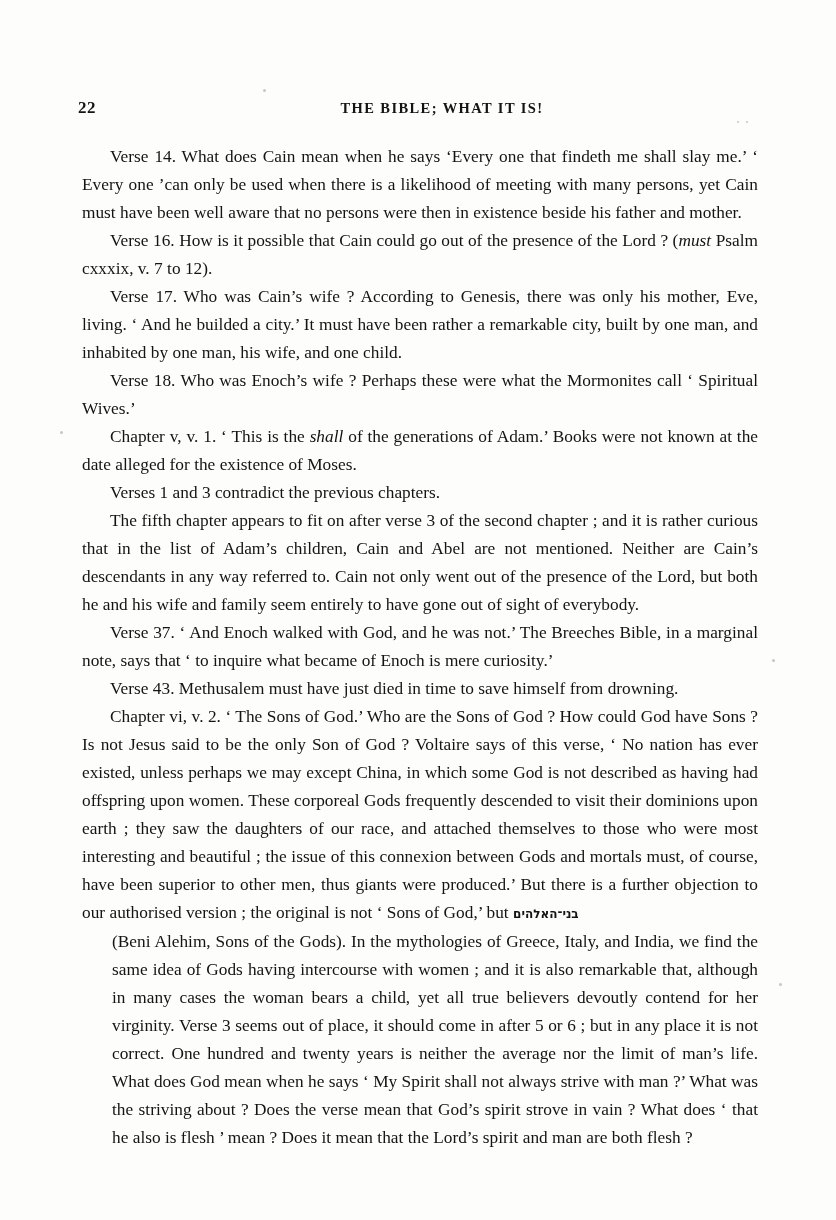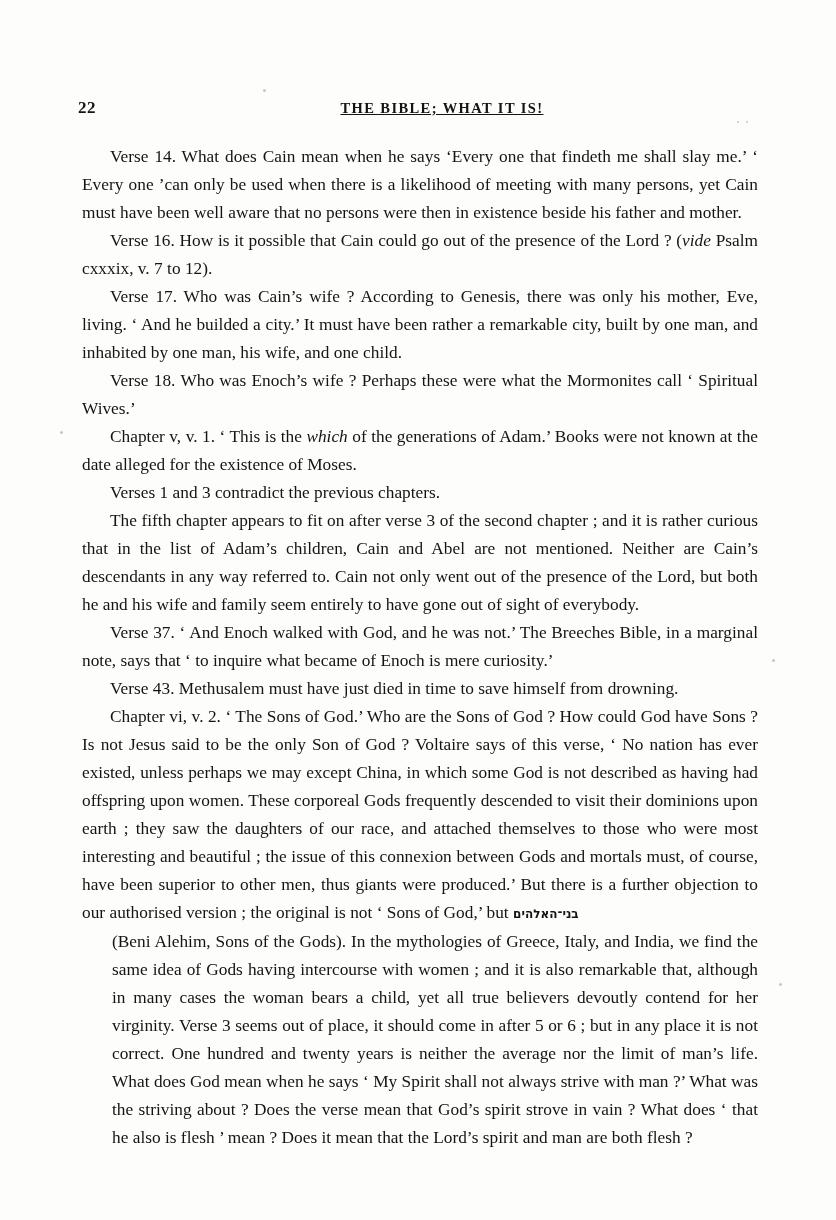--- a/index.html
+++ b/index.html
@@ -42,21 +42,20 @@
     position: absolute;
     left: 0;
     right: 0;
     top: 2px;
     text-align: center;
     font-size: 14.5px;
     font-weight: bold;
     letter-spacing: 1.4px;
     text-transform: uppercase;
     padding-left: 30px;
-    text-decoration: underline;
   }
   .body-text {
     position: absolute;
     top: 143px;
     left: 82px;
     width: 676px;
     font-size: 17.3px;
     line-height: 28px;
     text-align: justify;
     text-justify: inter-word;
@@ -97,27 +96,27 @@
 
   <div class="header">
     <div class="folio">22</div>
     <div class="running-title">THE BIBLE; WHAT IT IS!</div>
   </div>
 
   <div class="body-text">
 
     <p>Verse 14. What does Cain mean when he says ‘Every one that findeth me shall slay me.’ ‘ Every one ’can only be used when there is a likelihood of meeting with many persons, yet Cain must have been well aware that no persons were then in existence beside his father and mother.</p>
 
-    <p>Verse 16. How is it possible that Cain could go out of the presence of the Lord ? (<i>vide</i> Psalm cxxxix, v. 7 to 12).</p>
+    <p>Verse 16. How is it possible that Cain could go out of the presence of the Lord ? (<i>must</i> Psalm cxxxix, v. 7 to 12).</p>
 
     <p>Verse 17. Who was Cain’s wife ? According to Genesis, there was only his mother, Eve, living. ‘ And he builded a city.’ It must have been rather a remarkable city, built by one man, and inhabited by one man, his wife, and one child.</p>
 
     <p>Verse 18. Who was Enoch’s wife ? Perhaps these were what the Mormonites call ‘ Spiritual Wives.’</p>
 
-    <p>Chapter v, v. 1. ‘ This is the <i>which</i> of the generations of Adam.’ Books were not known at the date alleged for the existence of Moses.</p>
+    <p>Chapter v, v. 1. ‘ This is the <i>shall</i> of the generations of Adam.’ Books were not known at the date alleged for the existence of Moses.</p>
 
     <p>Verses 1 and 3 contradict the previous chapters.</p>
 
     <p>The fifth chapter appears to fit on after verse 3 of the second chapter ; and it is rather curious that in the list of Adam’s children, Cain and Abel are not mentioned. Neither are Cain’s descendants in any way referred to. Cain not only went out of the presence of the Lord, but both he and his wife and family seem entirely to have gone out of sight of everybody.</p>
 
     <p>Verse 37. ‘ And Enoch walked with God, and he was not.’ The Breeches Bible, in a marginal note, says that ‘ to inquire what became of Enoch is mere curiosity.’</p>
 
     <p>Verse 43. Methusalem must have just died in time to save himself from drowning.</p>
 
     <p><span>Chapter vi, v. 2. ‘ The Sons of God.’ Who are the Sons of God ? How could God have Sons ? Is not Jesus said to be the only Son of God ? Voltaire says of this verse, ‘ No nation has ever existed, unless perhaps we may except China, in which some God is not described as having had offspring upon women. These corporeal Gods frequently descended to visit their dominions upon earth ; they saw the daughters of our race, and attached themselves to those who were most interesting and beautiful ; the issue of this connexion between Gods and mortals must, of course, have been superior to other men, thus giants were produced.’ But there is a further objection to our authorised version ; the original is not ‘ Sons of God,’ but</span> <span class="hebrew">בני־האלהים</span></p>

